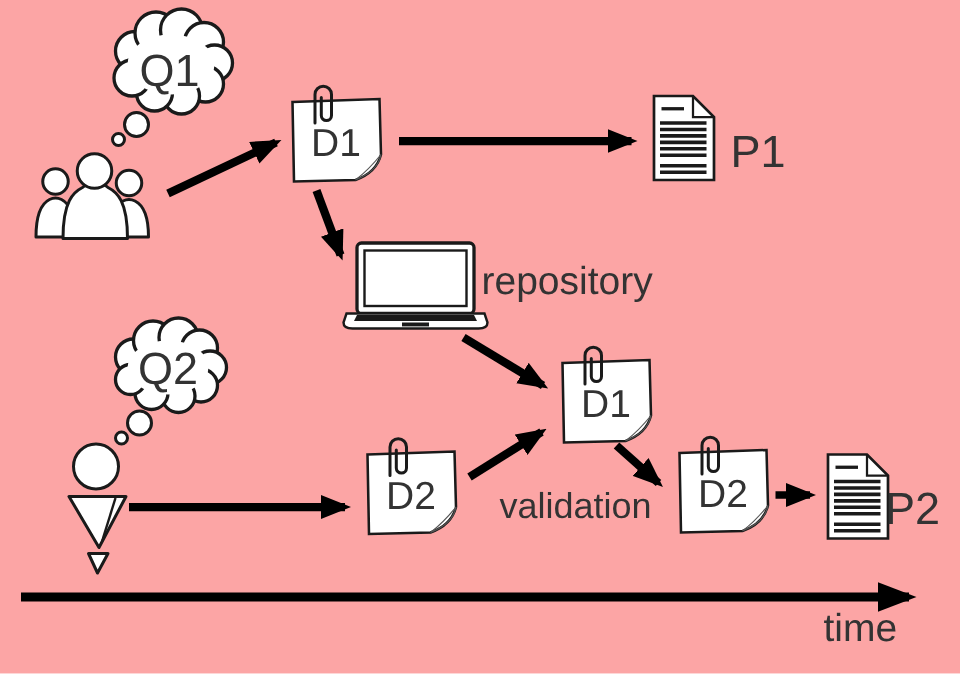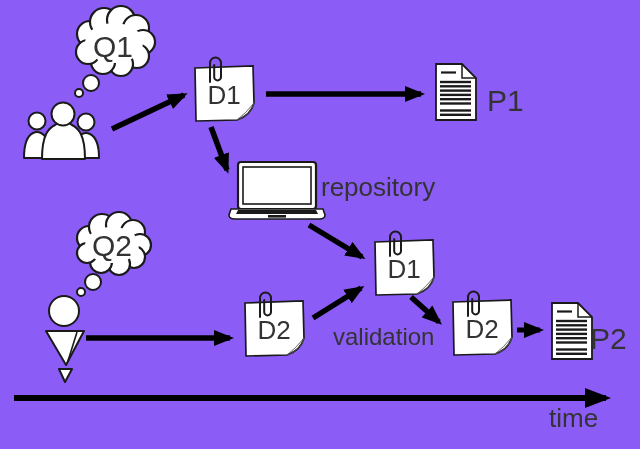--- a/index.html
+++ b/index.html
@@ -1,17 +1,17 @@
 <!DOCTYPE html>
 <html><head>
 <meta charset="utf-8">
 <style>
   html,body{margin:0;padding:0;background:#ffffff;}
   body{width:640px;height:449px;overflow:hidden;font-family:"Liberation Sans",sans-serif;}
-  #stage{position:relative;width:640px;height:449px;background:#8b5cf6;}
+  #stage{position:relative;width:640px;height:449px;background:#fca5a5;}
   svg{display:block;}
   .ink{stroke:#1a1a1a;fill:none;}
   .ink-white{stroke:#1a1a1a;fill:#ffffff;}
   .fill-dark{fill:#1a1a1a;stroke:none;}
   .arrow{stroke:#000000;fill:none;}
   .lbl{fill:#333333;font-family:"Liberation Sans",sans-serif;}
   .note-lbl{font-size:26px;}
   .bubble-lbl{font-size:30px;}
   .paper-lbl{font-size:30px;}
   .cap{font-size:26px;}

